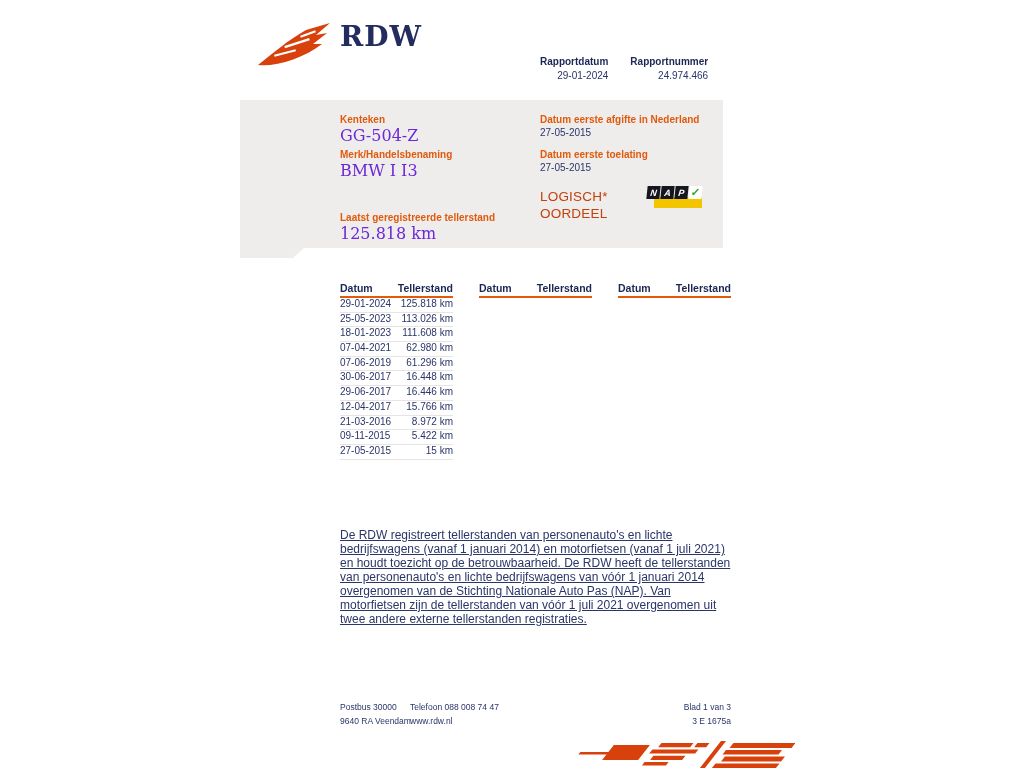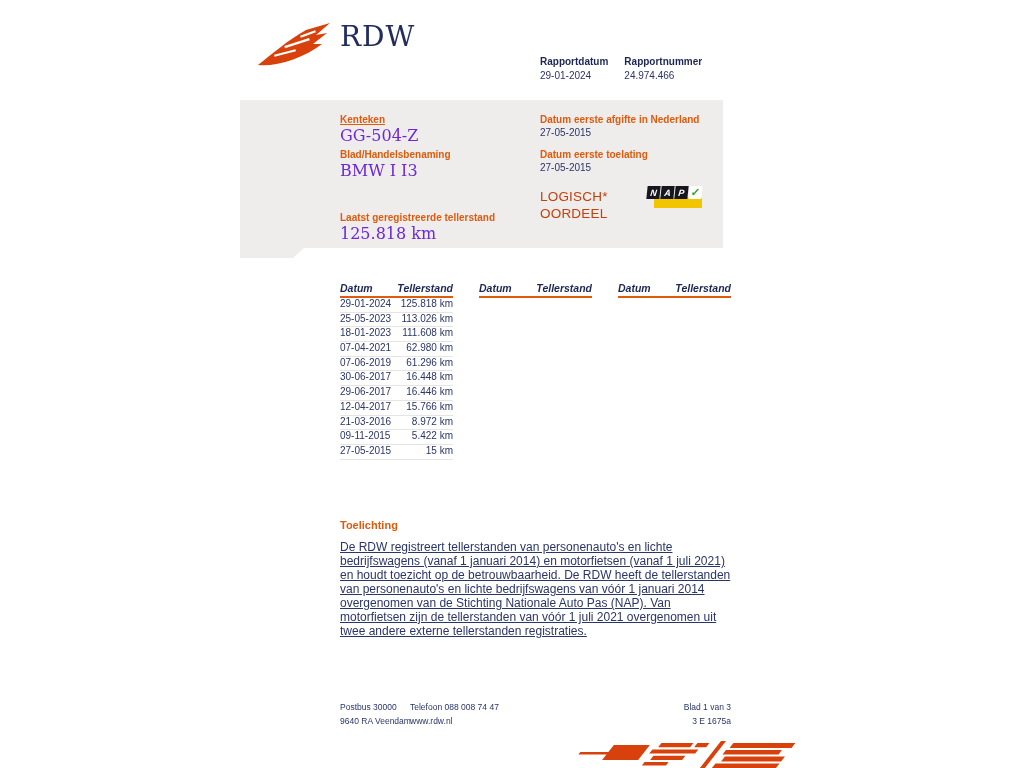--- a/index.html
+++ b/index.html
@@ -5,24 +5,24 @@
   * { margin:0; padding:0; box-sizing:border-box; }
   html,body { width:1024px; height:768px; background:#ffffff; overflow:hidden;
               font-family:"Liberation Sans", sans-serif; }
   .page { position:absolute; left:0; top:0; width:1024px; height:768px; background:#fff; }
 
   .serif { font-family:"DejaVu Serif", serif; }
 
   
   .wing { position:absolute; left:256px; top:20px; width:78px; height:50px; }
   .brand-text { position:absolute; left:340px; top:20px; font-size:28px; color:#222C5E;
-                letter-spacing:1px; font-weight:400; }
+                letter-spacing:1px; font-weight:700; }
   .doc-title { position:absolute; left:540px; top:24px; font-size:19px; font-weight:700;
                color:#E05A0C; }
-  .meta { position:absolute; left:540px; top:56px; display:flex; gap:16px; }
+  .meta { position:absolute; left:540px; top:56px; display:flex; gap:22px;text-align:right; }
   .meta .cell .lbl { font-size:10px; font-weight:700; color:#1C2654; }
   .meta .cell .val { font-size:10px; color:#2A3568; margin-top:3px; }
 
   
   .summary-box { position:absolute; left:240px; top:100px; width:483px; height:158px;
                  background:#EFEDEC;
                  clip-path: polygon(0 0, 483px 0, 483px 148px, 64px 148px, 53px 158px, 0 158px); }
   .summary-box .abs { position:absolute; }
   .lbl-orange { font-size:10px; font-weight:700; color:#E05A0C; }
   .big-val { font-size:16px; color:#6d28d9; }
@@ -35,21 +35,21 @@
   .nap .bar { position:absolute; left:7px; top:11px; width:48px; height:11px; background:#F2C500; }
   .nap .tiles { position:absolute; left:0; top:0; display:flex; gap:1px; transform:skewX(-6deg); }
   .nap .tile { width:13px; height:13px; background:#16161F; color:#fff; font-size:9px;
                font-weight:700; font-style:italic; display:flex; align-items:center;
                justify-content:center; }
   .nap .tile.check { background:#ffffff; color:#2FA12D; font-size:11px; font-style:normal; }
 
   
   .table-wrap { position:absolute; left:340px; top:278px; width:391px; }
   .table-title { font-size:11px; font-weight:700; color:#E05A0C; }
-  .head-row { display:flex; margin-top:4px;font-style:italic; }
+  .head-row { display:flex; margin-top:4px; }
   .head-group { width:113px; display:flex; justify-content:space-between;
                 border-bottom:2px solid #E05A0C; padding-bottom:2px; }
   .head-group + .head-group { margin-left:26px; }
   .head-group span { font-size:10.5px; font-weight:700; color:#1C2654; }
   .rows { width:113px; }
   .t-row { display:flex; justify-content:space-between; align-items:baseline;
            height:14.7px; border-bottom:1px solid #E7E5E4; }
   .t-row span { font-size:10px; color:#2A3568; }
 
   
@@ -88,24 +88,24 @@
       <div class="lbl">Rapportdatum</div>
       <div class="val">29-01-2024</div>
     </div>
     <div class="cell">
       <div class="lbl">Rapportnummer</div>
       <div class="val">24.974.466</div>
     </div>
   </div>
 
   <div class="summary-box">
-    <div class="abs lbl-orange" style="left:100px; top:14px;text-decoration:underline;">Kenteken</div>
+    <div class="abs lbl-orange" style="left:100px; top:14px;">Kenteken</div>
     <div class="abs big-val serif" style="left:100px; top:26px;">GG-504-Z</div>
 
-    <div class="abs lbl-orange" style="left:100px; top:49px;">Blad/Handelsbenaming</div>
+    <div class="abs lbl-orange" style="left:100px; top:49px;">Merk/Handelsbenaming</div>
     <div class="abs big-val serif" style="left:100px; top:61px;">BMW I I3</div>
 
     <div class="abs lbl-orange" style="left:100px; top:112px;">Laatst geregistreerde tellerstand</div>
     <div class="abs big-val serif" style="left:100px; top:124px;">125.818 km</div>
 
     <div class="abs lbl-orange" style="left:300px; top:14px;">Datum eerste afgifte in Nederland</div>
     <div class="abs sm-val" style="left:300px; top:27px;">27-05-2015</div>
 
     <div class="abs lbl-orange" style="left:300px; top:49px;">Datum eerste toelating</div>
     <div class="abs sm-val" style="left:300px; top:62px;">27-05-2015</div>
@@ -185,21 +185,20 @@
           <span>5.422 km</span>
         </div>
       <div class="t-row">
           <span>27-05-2015</span>
           <span>15 km</span>
         </div>
     </div>
   </div>
 
   <div class="toelichting">
-    <div class="toe-title">Toelichting</div>
     <div class="toe-body">De RDW registreert tellerstanden van personenauto's en lichte bedrijfswagens (vanaf 1 januari 2014) en motorfietsen (vanaf 1 juli 2021) en houdt toezicht op de betrouwbaarheid. De RDW heeft de tellerstanden van personenauto's en lichte bedrijfswagens van vóór 1 januari 2014 overgenomen van de Stichting Nationale Auto Pas (NAP). Van motorfietsen zijn de tellerstanden van vóór 1 juli 2021 overgenomen uit twee andere externe tellerstanden registraties.</div>
   </div>
 
   <div class="footer">
     <div class="cols">
       <div class="f-col1">
         <div>Postbus 30000</div>
         <div>9640 RA Veendam</div>
       </div>
       <div class="f-col2">

